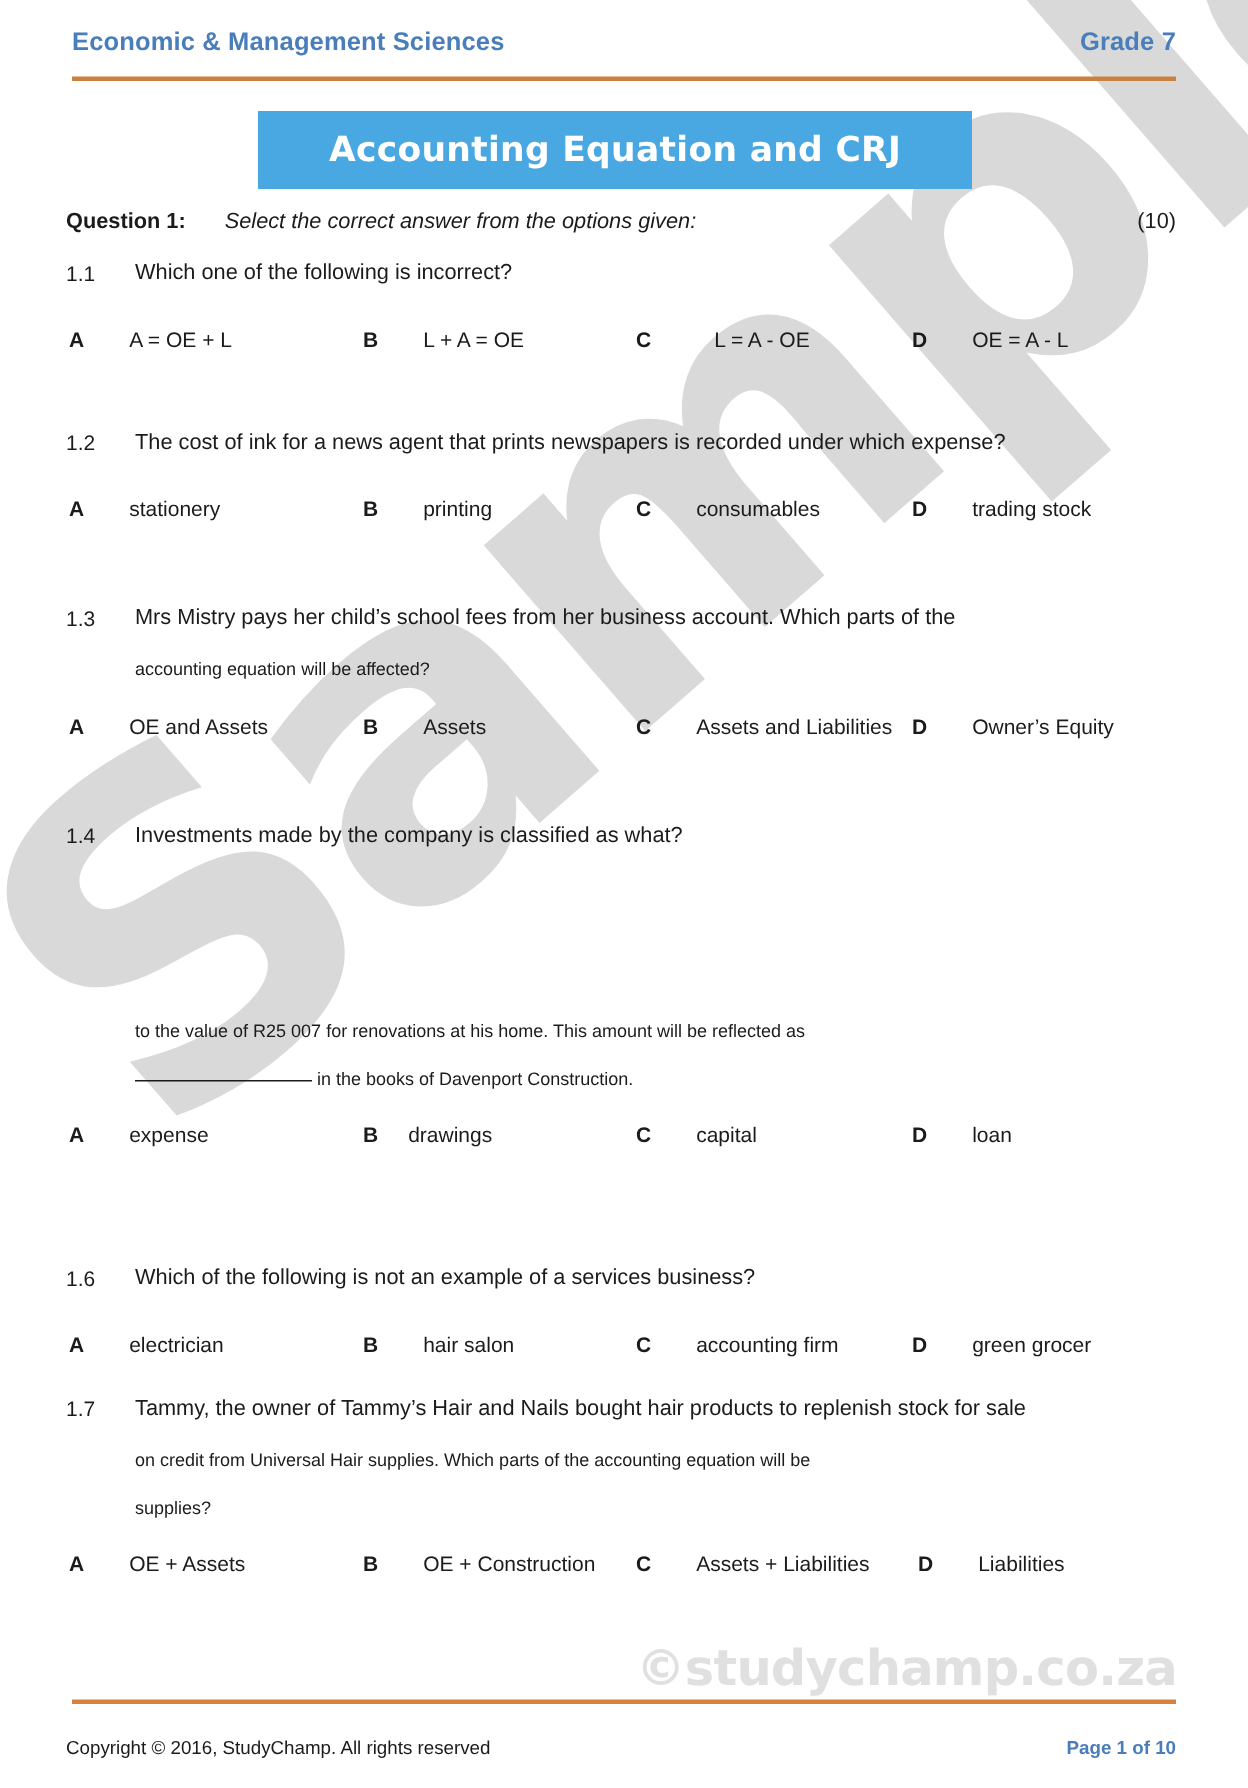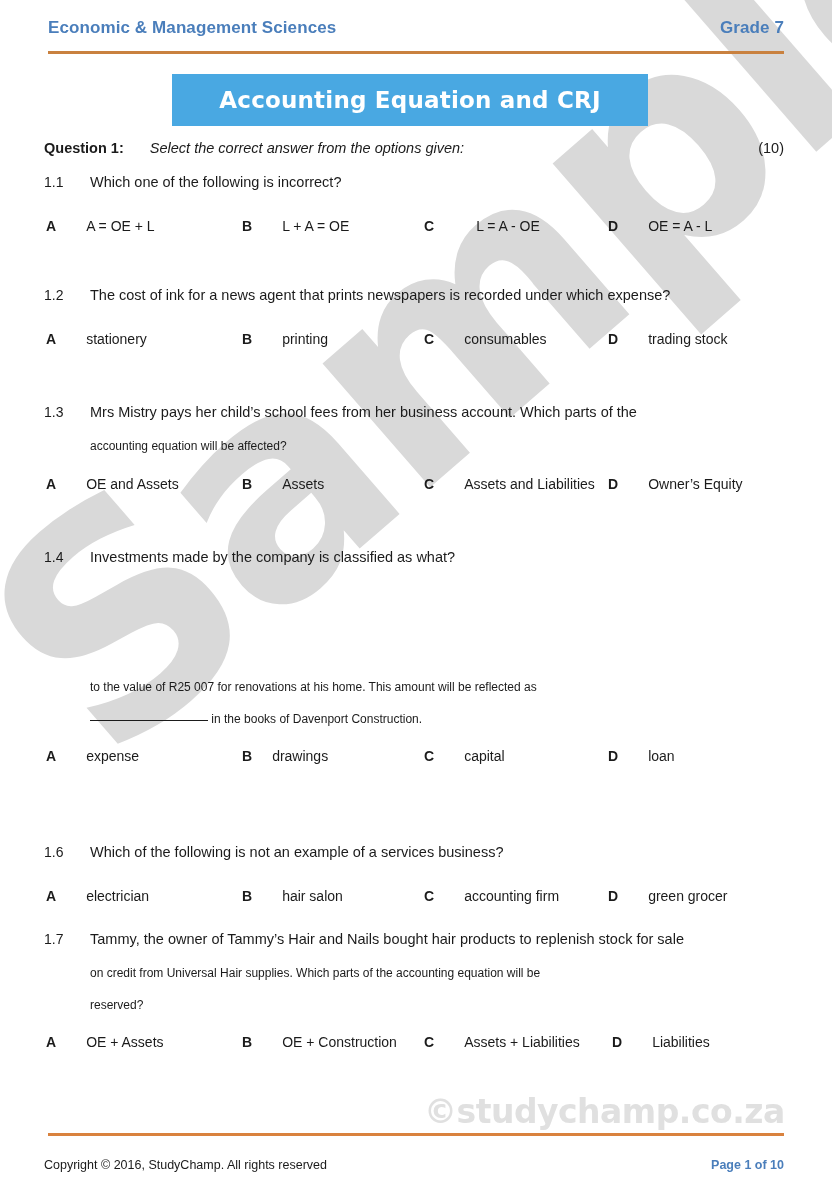--- a/index.html
+++ b/index.html
@@ -323,21 +323,21 @@
         <span class="opt" style="left:564px"><span class="opt-letter">D</span><span class="opt-text" style="margin-left:30px">green grocer</span></span>
       </div>
     </div>
 
     <div class="q" style="top:932px">
       <div class="q-line">
         <span class="q-num">1.7</span>
         <span class="q-text">Tammy, the owner of Tammy’s Hair and Nails bought hair products to replenish stock for sale</span>
       </div>
       <div class="q-cont" style="margin-top:18px">on credit from Universal Hair supplies. Which parts of the accounting equation will be</div>
-      <div class="q-cont" style="margin-top:18px">reserved?</div>
+      <div class="q-cont" style="margin-top:18px">supplies?</div>
       <div class="opts" style="margin-top:22px">
         <span class="opt ol-a"><span class="opt-letter">A</span><span class="opt-text" style="margin-left:30px">OE + Assets</span></span>
         <span class="opt" style="left:198px"><span class="opt-letter">B</span><span class="opt-text" style="margin-left:30px">OE + Construction</span></span>
         <span class="opt" style="left:380px"><span class="opt-letter">C</span><span class="opt-text" style="margin-left:30px">Assets + Liabilities</span></span>
         <span class="opt" style="left:568px"><span class="opt-letter">D</span><span class="opt-text" style="margin-left:30px">Liabilities</span></span>
       </div>
     </div>
 
     <div class="rule-bottom"></div>
     <div class="footer">

